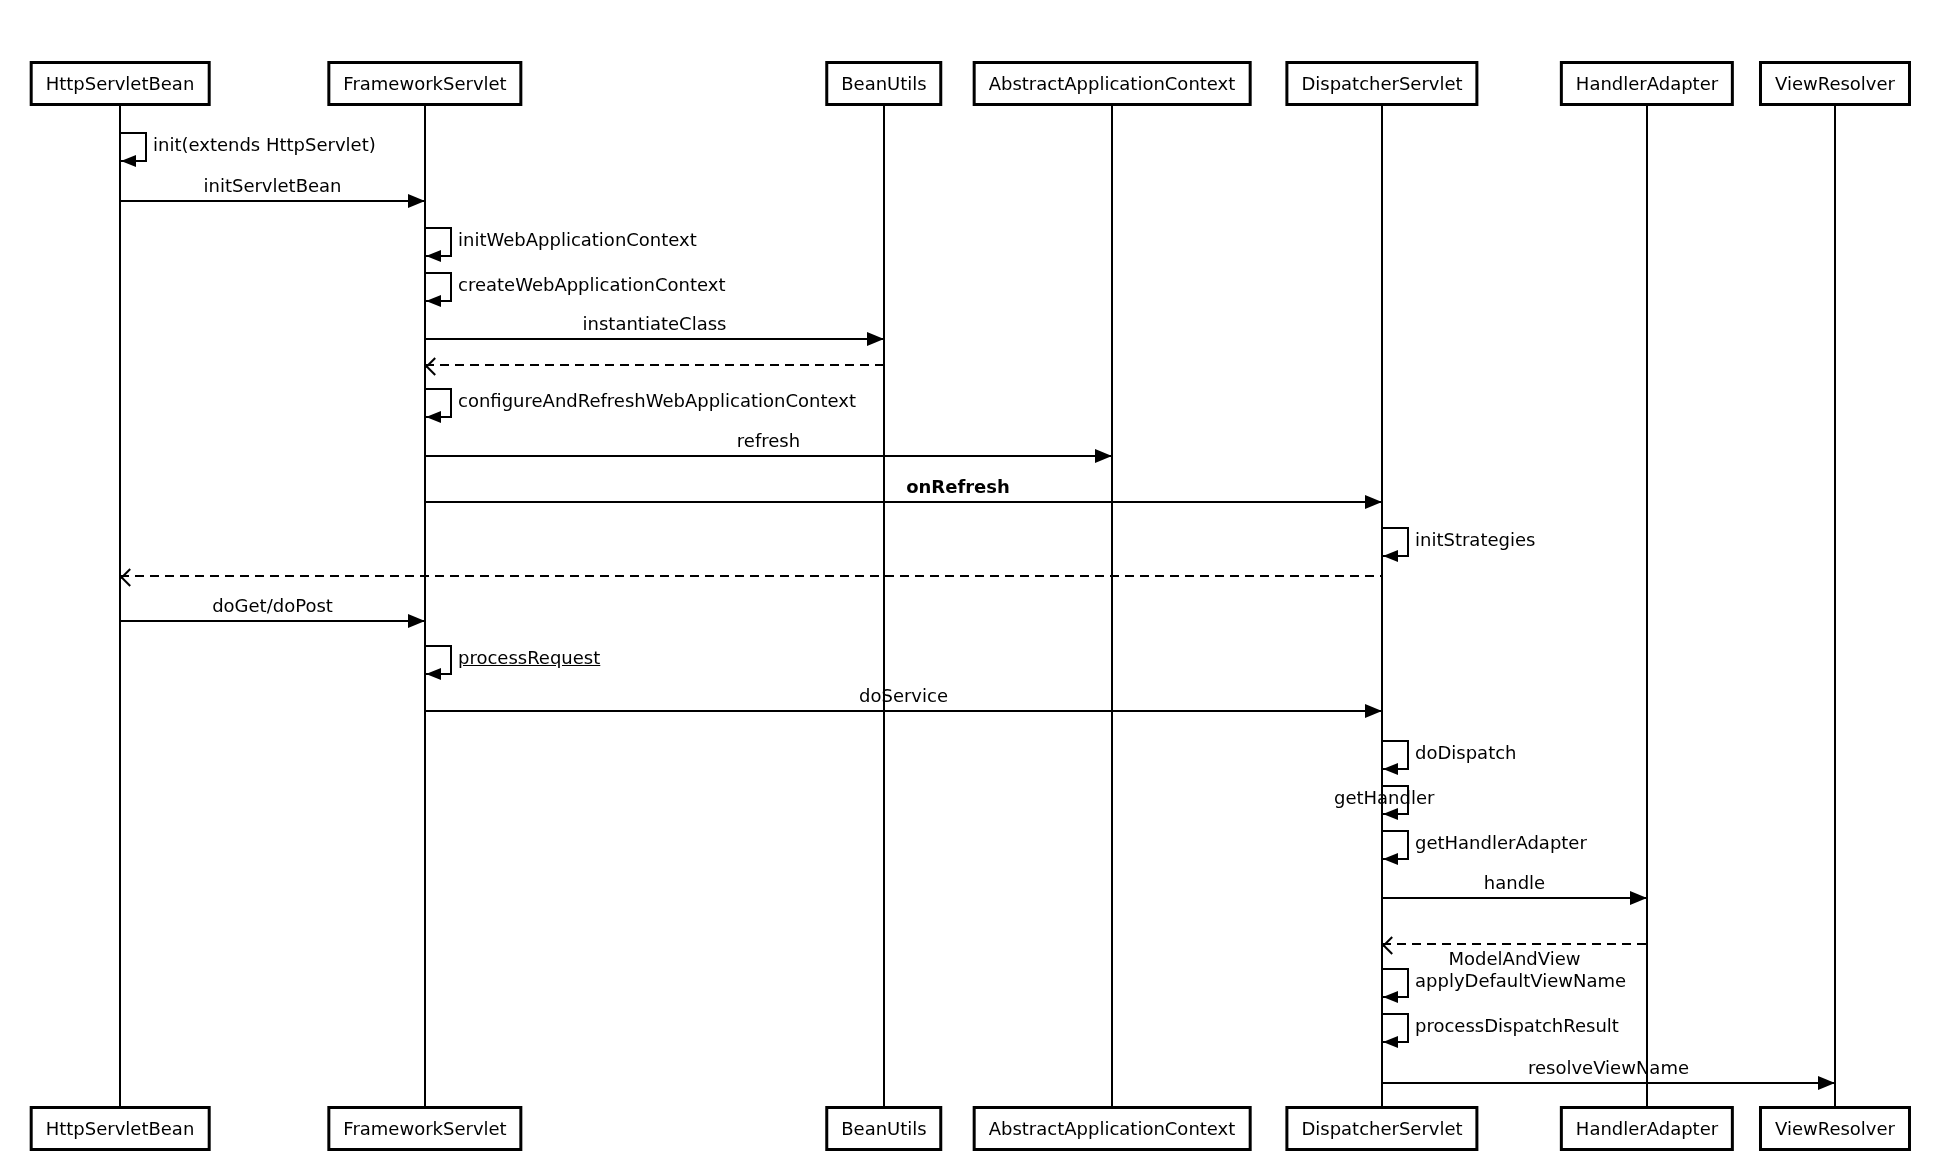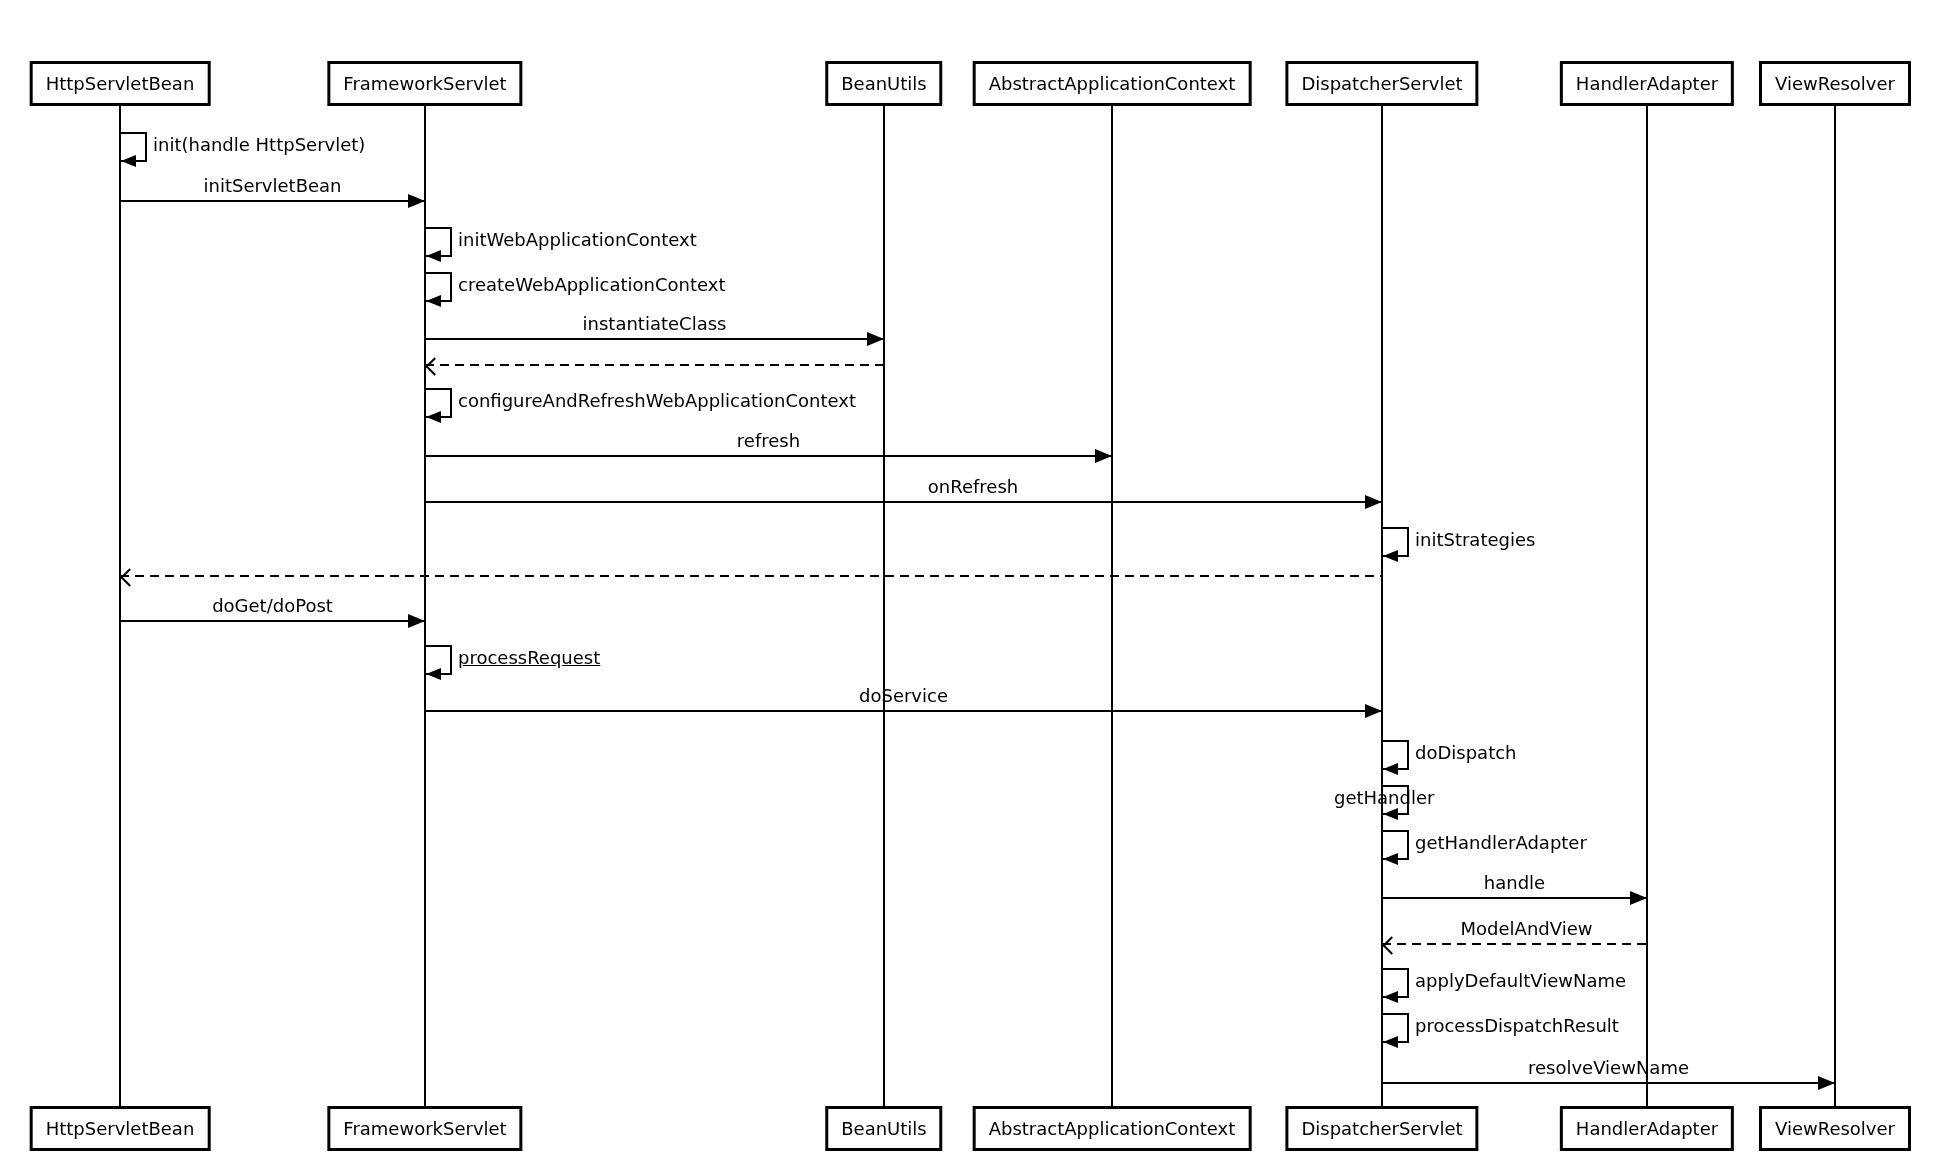--- a/index.html
+++ b/index.html
@@ -100,21 +100,21 @@
     <div class="lifeline" style="left: 1381px; top: 105px; height: 1002px;"></div>
     <div class="pbox" style="left: 1647px; top: 61px; height: 45px;">HandlerAdapter</div>
     <div class="pbox" style="left: 1647px; top: 1106px; height: 45px;">HandlerAdapter</div>
     <div class="lifeline" style="left: 1646px; top: 105px; height: 1002px;"></div>
     <div class="pbox" style="left: 1835px; top: 61px; height: 45px;">ViewResolver</div>
     <div class="pbox" style="left: 1835px; top: 1106px; height: 45px;">ViewResolver</div>
     <div class="lifeline" style="left: 1834px; top: 105px; height: 1002px;"></div>
     <div class="msg">
       <div class="hook" style="left: 120px; top: 132px;"></div>
       <div class="tri-left" style="left: 121px; top: 155px;"></div>
-      <div class="self-label" style="left: 153px; top: 134px;">init(handle HttpServlet)</div>
+      <div class="self-label" style="left: 153px; top: 134px;">init(extends HttpServlet)</div>
     </div>
     <div class="msg">
       <div class="arrow-line" style="left: 120px; top: 200px; width: 305px;"></div>
       <div class="tri-right" style="left: 408px; top: 194px;"></div>
       <div class="arrow-label" style="left: 120px; top: 175px; width: 305px;">initServletBean</div>
     </div>
     <div class="msg">
       <div class="hook" style="left: 425px; top: 227px;"></div>
       <div class="tri-left" style="left: 426px; top: 250px;"></div>
       <div class="self-label" style="left: 458px; top: 229px;">initWebApplicationContext</div>
@@ -139,21 +139,21 @@
       <div class="self-label" style="left: 458px; top: 390px; text-align: right;">configureAndRefreshWebApplicationContext</div>
     </div>
     <div class="msg">
       <div class="arrow-line" style="left: 425px; top: 455px; width: 687px;"></div>
       <div class="tri-right" style="left: 1095px; top: 449px;"></div>
       <div class="arrow-label" style="left: 425px; top: 430px; width: 687px;">refresh</div>
     </div>
     <div class="msg">
       <div class="arrow-line" style="left: 425px; top: 501px; width: 957px;"></div>
       <div class="tri-right" style="left: 1365px; top: 495px;"></div>
-      <div class="arrow-label" style="left: 440px; top: 476px; width: 1066px;">onRefresh</div>
+      <div class="arrow-label" style="left: 425px; top: 476px; width: 1066px; font-weight: bold;">onRefresh</div>
     </div>
     <div class="msg">
       <div class="hook" style="left: 1382px; top: 527px;"></div>
       <div class="tri-left" style="left: 1383px; top: 550px;"></div>
       <div class="self-label" style="left: 1415px; top: 529px;">initStrategies</div>
     </div>
     <div class="msg">
       <div class="dash-line" style="left: 120px; top: 575px; width: 1262px;"></div>
       <div class="chev-left" style="left: 123px; top: 571px;"></div>
     </div>
@@ -188,21 +188,21 @@
       <div class="self-label" style="left: 1415px; top: 832px;">getHandlerAdapter</div>
     </div>
     <div class="msg">
       <div class="arrow-line" style="left: 1382px; top: 897px; width: 265px;"></div>
       <div class="tri-right" style="left: 1630px; top: 891px;"></div>
       <div class="arrow-label" style="left: 1382px; top: 872px; width: 265px;">handle</div>
     </div>
     <div class="msg">
       <div class="dash-line" style="left: 1382px; top: 943px; width: 265px;"></div>
       <div class="chev-left" style="left: 1385px; top: 939px;"></div>
-      <div class="arrow-label" style="left: 1382px; top: 918px; width: 265px; padding-left: 12px;">ModelAndView</div>
+      <div class="arrow-label" style="left: 1382px; top: 948px; width: 265px;">ModelAndView</div>
     </div>
     <div class="msg">
       <div class="hook" style="left: 1382px; top: 968px;"></div>
       <div class="tri-left" style="left: 1383px; top: 991px;"></div>
       <div class="self-label" style="left: 1415px; top: 970px;">applyDefaultViewName</div>
     </div>
     <div class="msg">
       <div class="hook" style="left: 1382px; top: 1013px;"></div>
       <div class="tri-left" style="left: 1383px; top: 1036px;"></div>
       <div class="self-label" style="left: 1415px; top: 1015px;">processDispatchResult</div>

